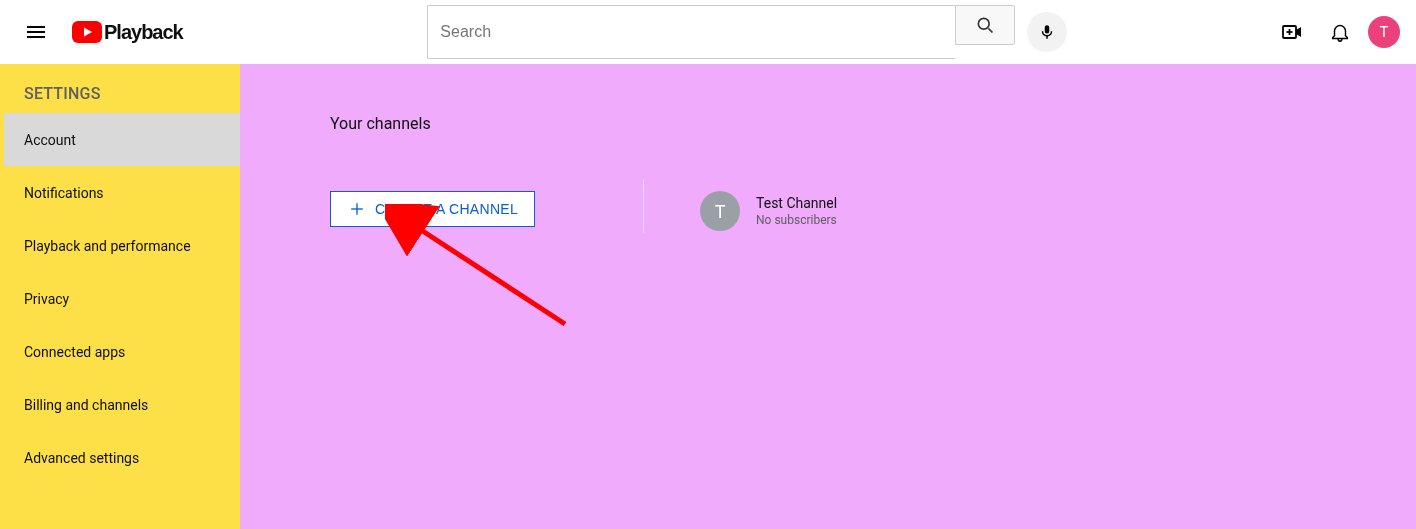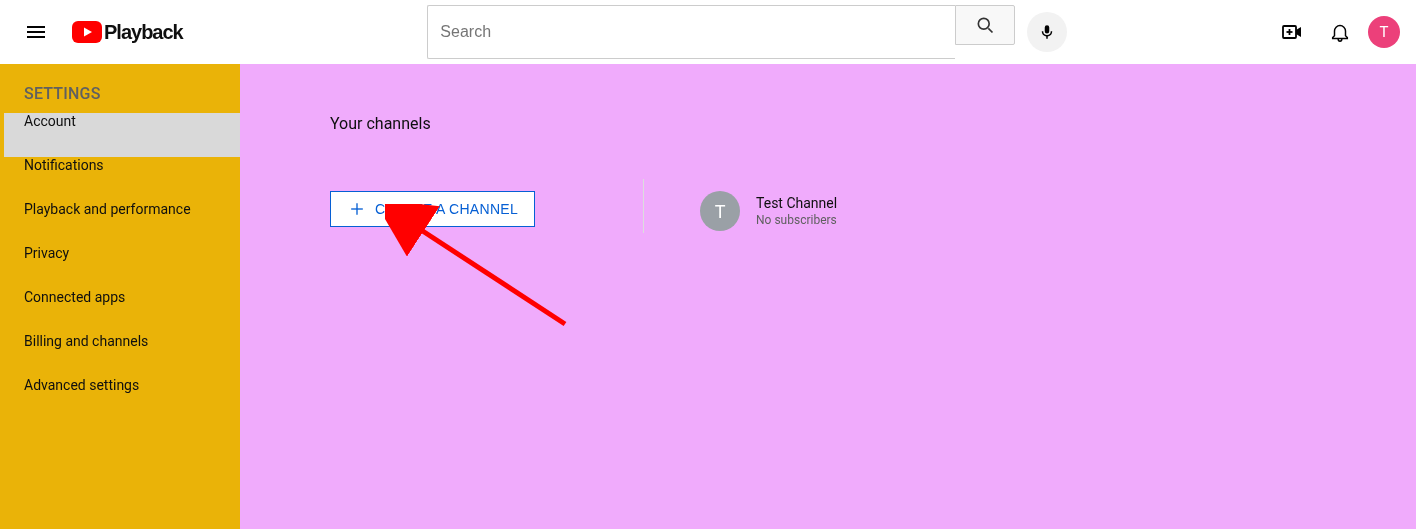--- a/index.html
+++ b/index.html
@@ -15,23 +15,23 @@
     .search-box { display: flex; flex: 1; }
     .search-input { flex: 1; height: 54px; padding: 0 12px; border: 1px solid #ccc; border-right: none; border-radius: 2px 0 0 2px; font-size: 16px; outline: none; }
     .search-btn { width: 60px; height: 40px; border: 1px solid #ccc; background: #f8f8f8; cursor: pointer; display: flex; align-items: center; justify-content: center; border-radius: 0 2px 2px 0; }
     .voice-btn { width: 40px; height: 40px; margin-left: 12px; border: none; background: #f2f2f2; border-radius: 50%; cursor: pointer; display: flex; align-items: center; justify-content: center; }
 
     .topbar-right { display: flex; align-items: center; gap: 8px; }
     .icon-btn { width: 40px; height: 40px; border: none; background: transparent; cursor: pointer; display: flex; align-items: center; justify-content: center; border-radius: 50%; }
     .avatar-btn { width: 32px; height: 32px; border-radius: 50%; background: #ec407a; color: #fff; display: flex; align-items: center; justify-content: center; font-size: 15px; cursor: pointer; }
 
     .content { display: flex; }
-    .sidebar { width: 240px; background: #eab308; padding-top: 12px; padding-left: 4px; min-height: 465px; }
+    .sidebar { width: 240px; background: #fde047; padding-top: 12px; padding-left: 4px; min-height: 465px; }
     .sidebar-title { padding: 8px 20px 10px; font-size: 16px; font-weight: 500; color: #606060; letter-spacing: 0.2px; }
-    .sidebar-item { padding: 0 20px; height: 44px; display: flex; align-items: flex-start; font-size: 14px; color: #0f0f0f; cursor: pointer; }
+    .sidebar-item { padding: 0 20px; height: 53px; display: flex; align-items: center; font-size: 14px; color: #0f0f0f; cursor: pointer; }
     .sidebar-item.active { background: #d9d9d9; font-weight: 400; }
 
     .main { flex: 1; background: #f0abfc; padding: 50px 90px; }
     .page-title { font-size: 16px; font-weight: 400; color: #0f0f0f; margin-bottom: 58px; }
     .channels-row { display: flex; align-items: stretch; gap: 10px; }
     .create-channel-btn { height: 36px; padding: 0 16px; border: 1px solid #065fd4; background: #fff; color: #065fd4; font-size: 14px; font-weight: 500; cursor: pointer; display: flex; align-items: center; gap: 8px; letter-spacing: 0.3px; }
     .vdivider { width: 1px; background: #ddd; margin: -12px 46px -6px 98px; align-self: stretch; height: 54px; }
     .channel-card { display: flex; align-items: center; gap: 16px; cursor: pointer; }
     .channel-avatar { width: 40px; height: 40px; border-radius: 50%; background: #9aa0a6; color: #fff; display: flex; align-items: center; justify-content: center; font-size: 18px; }
     .channel-name { font-size: 14px; color: #0f0f0f; margin-bottom: 2px; }

